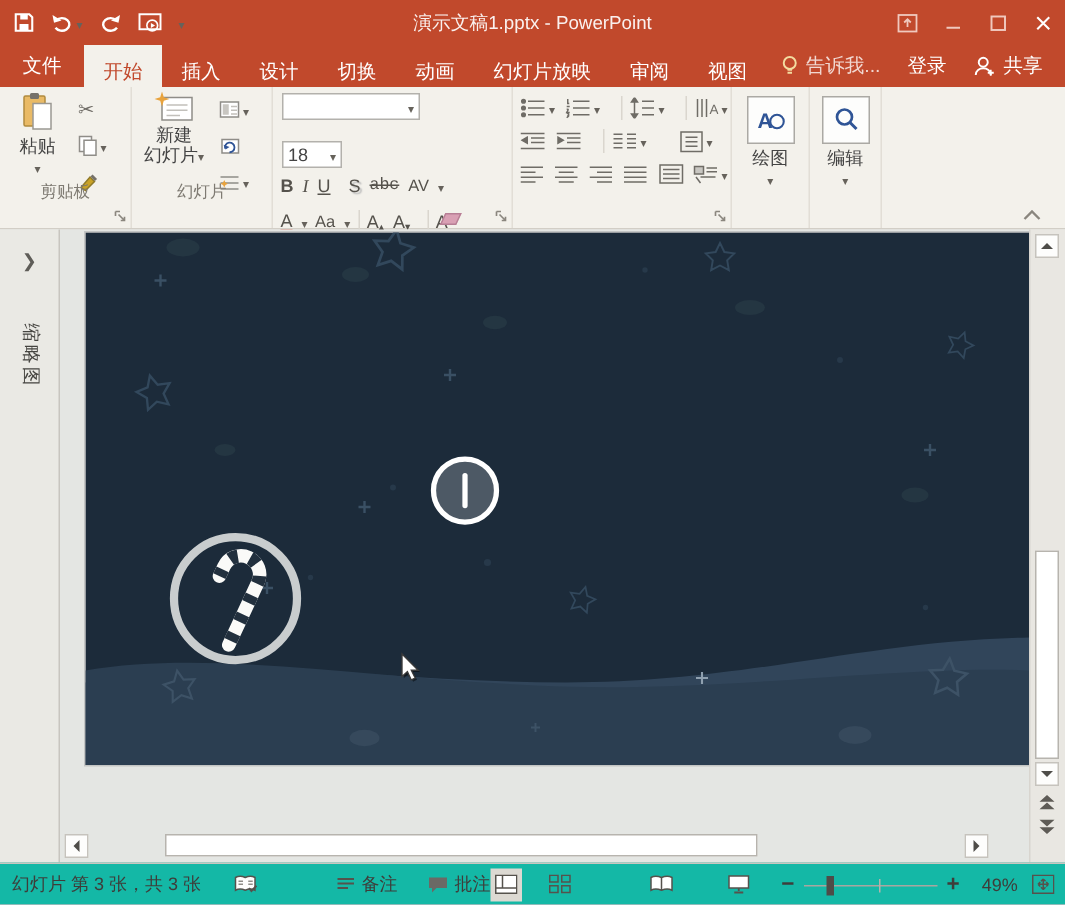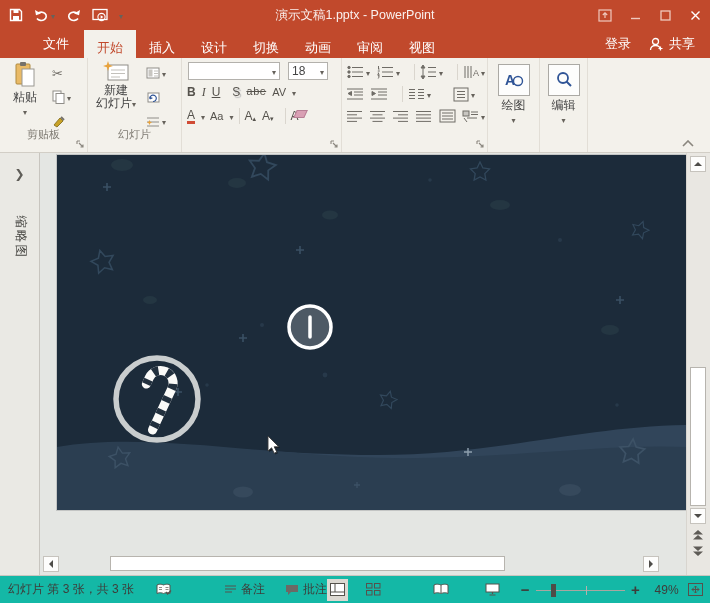--- a/index.html
+++ b/index.html
@@ -10,30 +10,30 @@
   .titlebar{position:absolute;left:0;top:0;width:710px;height:30px;background:#C1492C;display:flex;align-items:center;}
   .qat{display:flex;align-items:center;gap:11px;padding-left:9px;color:#fff;}
   .qat .qbtn{display:flex;align-items:center;gap:2px;cursor:default;}
   .title-text{position:absolute;left:0;right:0;text-align:center;color:rgba(255,255,255,.92);font-size:12.5px;pointer-events:none;}
   .win-controls{position:absolute;right:0;top:0;height:30px;display:flex;align-items:center;}
   .win-btn{width:30px;height:30px;display:flex;align-items:center;justify-content:center;}
 
   
   .tabsrow{position:absolute;left:0;top:30px;width:710px;height:28px;background:#C1492C;display:flex;align-items:stretch;}
   .tab{padding:4px 13px;line-height:28px;color:#fff;font-size:13px;white-space:nowrap;}
-  .tab.file{padding:0 15px;margin-left:28px;}
+  .tab.file{padding:0 15px;}
   .tab.selected{background:#F3F1EB;color:#C1492C;}
   .tabsrow .spacer{flex:1;}
   .tab-extra{display:flex;align-items:center;gap:5px;color:#fff;font-size:13px;padding:0 9px;white-space:nowrap;}
   .tellme-text{color:rgba(255,255,255,.78);}
 
   
   .ribbon{position:absolute;left:0;top:58px;width:710px;height:95px;background:#F3F1EB;border-bottom:1px solid #D2CEC6;display:flex;box-sizing:border-box;}
   .rgroup{position:relative;height:94px;border-right:1px solid #E2DED6;box-sizing:border-box;padding:3px 2px 16px 2px;}
-  .rgroup-label{position:absolute;bottom:10px;left:0;right:0;text-align:center;font-size:11px;color:#7E7A72;}
+  .rgroup-label{position:absolute;bottom:17px;left:0;right:0;text-align:center;font-size:11px;color:#7E7A72;}
   .dlg{position:absolute;right:2px;bottom:3px;}
   .bigbtn{display:flex;flex-direction:column;align-items:center;justify-content:flex-start;height:74px;}
   .bigbtn .blabel{font-size:12px;color:#444;margin-top:3px;line-height:13px;text-align:center;}
   .caret::after{content:"▾";font-size:8px;color:#66625B;}
   .minicol{display:flex;flex-direction:column;justify-content:flex-start;}
   .minibtn{height:24px;display:flex;align-items:center;gap:2px;padding-left:4px;}
   .combo{background:#fff;border:1px solid #B3B1AC;height:18px;display:flex;align-items:center;justify-content:space-between;padding:0 3px;font-size:12px;color:#444;box-sizing:border-box;}
   .fmtrow{display:flex;align-items:center;height:24px;padding-left:3px;}
   .fbtn{display:flex;align-items:flex-end;margin-right:6px;position:relative;color:#55524C;}
   .vsep{width:1px;height:16px;background:#DAD6CE;margin:0 5px;}
@@ -131,23 +131,31 @@
     </div>
   </div>
 
   <div class="tabsrow">
     <span class="tab file">文件</span>
     <span class="tab selected">开始</span>
     <span class="tab">插入</span>
     <span class="tab">设计</span>
     <span class="tab">切换</span>
     <span class="tab">动画</span>
+    <span class="tab">幻灯片放映</span>
     <span class="tab">审阅</span>
     <span class="tab">视图</span>
     <span class="spacer"></span>
+    <span class="tab-extra">
+      <svg width="11" height="15" viewBox="0 0 11 15">
+          <circle cx="5.5" cy="5" r="4" fill="none" stroke="#F3DCA0" stroke-width="1.3"></circle>
+          <path d="M4 9.5 h3 M4 11.5 h3" stroke="#F3DCA0" stroke-width="1.2"></path>
+        </svg>
+      <span class="tellme-text">告诉我...</span>
+    </span>
     <span class="tab-extra">
       <span>登录</span>
     </span>
     <span class="tab-extra" style="margin-right:6px">
       <svg width="15" height="15" viewBox="0 0 15 15">
           <circle cx="6.5" cy="4.5" r="3" fill="none" stroke="#fff" stroke-width="1.3"></circle>
           <path d="M1.5 13 c0-3 2.5-4.5 5-4.5 s5 1.5 5 4.5" fill="none" stroke="#fff" stroke-width="1.3"></path>
           <path d="M11.5 9.5 v4 M9.5 11.5 h4" stroke="#fff" stroke-width="1.2"></path>
         </svg>
       <span>共享</span>
@@ -222,21 +230,21 @@
               <path d="M1 3 h12 M1 7 h12 M1 11 h12" stroke="#8F8D88"></path>
               <path d="M3.5 5 L4.3 6.7 L6 7.5 L4.3 8.3 L3.5 10 L2.7 8.3 L1 7.5 L2.7 6.7 Z" fill="#E8A33D"></path>
             </svg>
           <span class="caret"></span>
         </span>
       </div>
       <span class="rgroup-label">幻灯片</span>
     </div>
 
     <div class="rgroup" style="width:160px;">
-      <div style="display:flex;gap:8px;padding:1px 0 0 4px;">
+      <div style="display:flex;gap:14px;padding:1px 0 0 4px;flex-direction:column;">
         <span class="combo" style="width:92px;">
           <span></span>
             <span class="caret"></span>
         </span>
         <span class="combo" style="width:40px;">
           <span>18</span>
             <span class="caret"></span>
         </span>
       </div>
       <div class="fmtrow">

